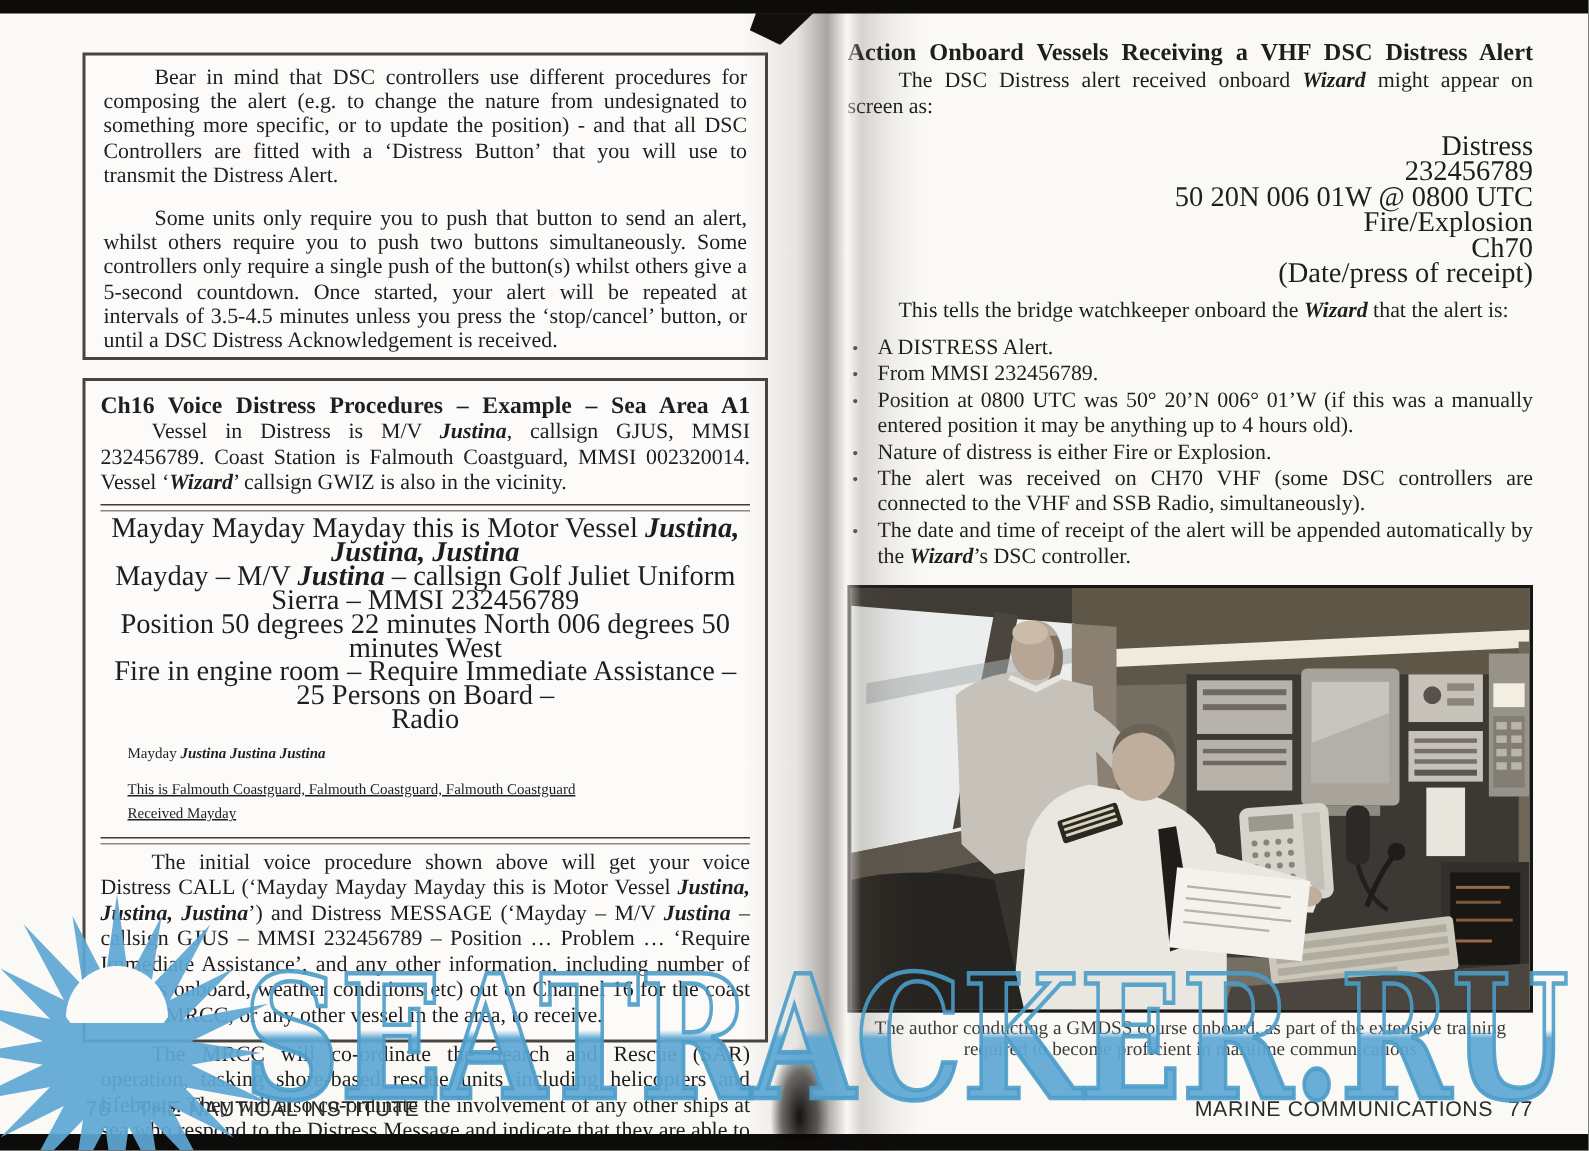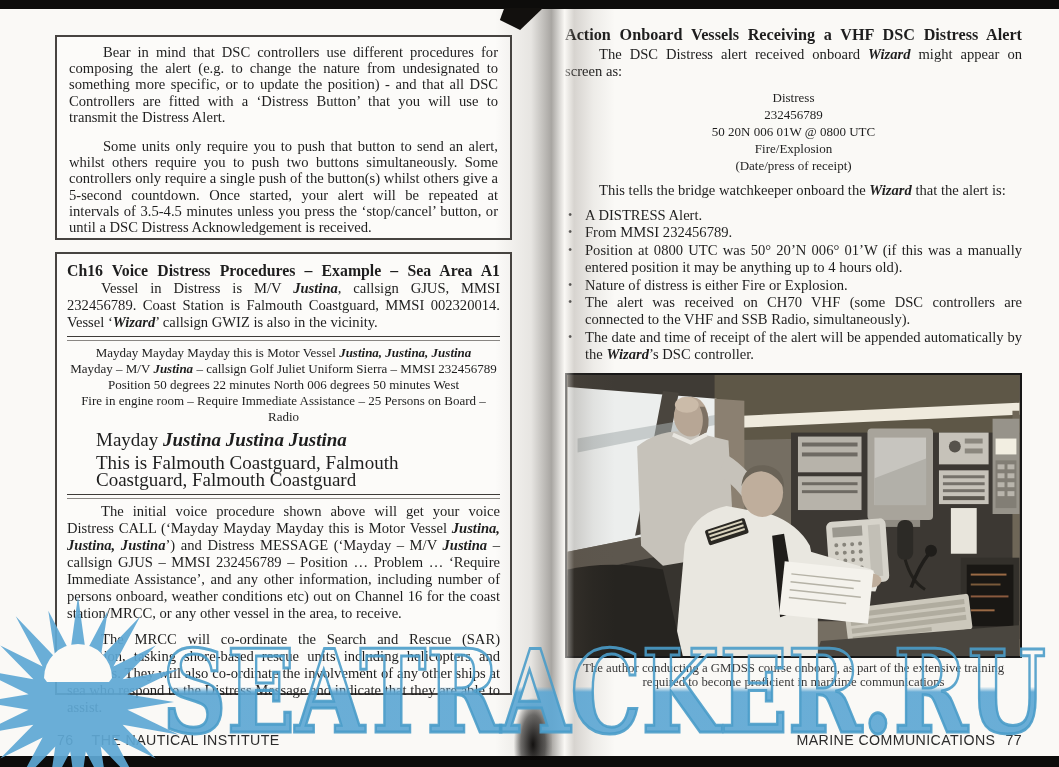--- a/index.html
+++ b/index.html
@@ -19,35 +19,35 @@
     background:radial-gradient(ellipse at 50% 75%,rgba(8,6,5,.95) 0%,rgba(8,6,5,.55) 45%,rgba(8,6,5,0) 72%);}
   
   .boxed{position:absolute;border:2px solid #474441;background:rgba(255,255,255,.35);box-sizing:border-box;z-index:2;}
   #box1{left:55px;top:35px;width:457px;height:205px;padding:7px 12px;}
   #box2{left:55px;top:252px;width:457px;height:443px;padding:5px 10px;}
   .para{margin:0;text-align:justify;font-size:14.6px;line-height:16.2px;text-indent:34px;}
   #box1 .para + .para{margin-top:13px;}
   #box2 .para{line-height:17px;}
   .box2-heading{margin:2px 0 0 0;font-size:15.8px;font-weight:bold;text-align:justify;text-align-last:justify;line-height:19px;}
   .dbl-rule{height:3px;border-top:1px solid #3e3b38;border-bottom:1px solid #8a8784;margin:5px 0 4px 0;}
-  .radio-block{font-size:13px;line-height:15.9px;text-align:center;margin-top:4px;}
-  .cg-indent{font-size:19px;line-height:16.5px;margin-left:29px;margin-right:10px;}
+  .radio-block{font-size:19px;line-height:15.9px;text-align:center;margin-top:4px;}
+  .cg-indent{font-size:10px;line-height:16.5px;margin-left:18px;margin-right:10px;}
   .mayday-line{margin-top:7px;}
-  .cg-lines{margin-top:7px;}
+  .cg-lines{margin-top:7px;text-decoration:underline;}
   .footer{position:absolute;top:732px;font-family:"Liberation Sans","DejaVu Sans",sans-serif;
           font-size:14.2px;letter-spacing:.4px;color:#2c2c2c;z-index:2;}
   #footer-left{left:57px;}
   #footer-left .num{margin-right:18px;}
   #footer-right{right:37px;text-align:center;}
   #footer-right .num{margin-left:10px;}
   
   #right-content{position:absolute;left:565px;top:25px;width:457px;z-index:2;}
   .rp-heading{margin:0;font-size:16.2px;font-weight:bold;line-height:20px;text-align:justify;text-align-last:justify;}
   .rp-para{margin:1px 0 0 0;text-align:justify;font-size:14.6px;line-height:17px;text-indent:34px;}
-  .alert-block{text-align:center;font-size:13px;line-height:17px;margin:9px 0 8px 0;}
+  .alert-block{text-align:right;font-size:19px;line-height:17px;margin:9px 0 8px 0;}
   .bullets{margin-top:8px;}
   .bullet-row{position:relative;padding-left:20px;font-size:14.6px;line-height:17.4px;text-align:justify;}
   .bullet-glyph{position:absolute;left:3px;top:0;font-size:12px;}
   .photo-frame{margin-top:9px;width:453px;height:281px;border:2px solid #171717;background:#6d665b;}
   .photo-frame svg{display:block;}
   .caption{margin-top:3px;text-align:center;font-size:12.8px;line-height:14.8px;color:#3a3a3a;}
   
   .wm{position:absolute;z-index:10;pointer-events:none;}
   #wm-star{left:-32px;top:592px;width:220px;height:220px;}
   #wm-text{left:158px;top:628px;width:902px;height:130px;overflow:visible;}
@@ -70,38 +70,40 @@
     <div class="radio-block">
       <div><span>Mayday Mayday Mayday this is Motor Vessel </span><i>Justina, Justina, Justina</i></div>
       <div><span>Mayday – M/V </span><i>Justina</i><span> – callsign Golf Juliet Uniform Sierra – MMSI 232456789</span></div>
       <div><span>Position 50 degrees 22 minutes North 006 degrees 50 minutes West</span></div>
       <div><span>Fire in engine room – Require Immediate Assistance – 25 Persons on Board –</span></div>
       <div>Radio</div>
     </div>
     <div class="cg-indent mayday-line"><span>Mayday </span><i>Justina Justina Justina</i></div>
     <div class="cg-indent cg-lines">
       <div>This is Falmouth Coastguard, Falmouth Coastguard, Falmouth Coastguard</div>
+      <div>Received Mayday</div>
     </div>
     <div class="dbl-rule" style="margin-top:6px;"></div>
     <p class="para"><span>The initial voice procedure shown above will get your voice Distress CALL (‘Mayday Mayday Mayday this is Motor Vessel </span><i>Justina, Justina, Justina</i><span>’) and Distress MESSAGE (‘Mayday – M/V </span><i>Justina</i><span> – callsign GJUS – MMSI 232456789 – Position … Problem … ‘Require Immediate Assistance’, and any other information, including number of persons onboard, weather conditions etc) out on Channel 16 for the coast station/MRCC, or any other vessel in the area, to receive.</span></p>
     <p class="para" style="margin-top:9px;">The MRCC will co-ordinate the Search and Rescue (SAR) operation, tasking shore-based rescue units including helicopters and lifeboats. They will also co-ordinate the involvement of any other ships at sea who respond to the Distress Message and indicate that they are able to assist.</p>
   </div>
 
   <div id="footer-left" class="footer">
     <span class="num">76</span><span>THE NAUTICAL INSTITUTE</span>
   </div>
 
   <div id="right-content">
     <h2 class="rp-heading">Action Onboard Vessels Receiving a VHF DSC Distress Alert</h2>
     <p class="rp-para"><span>The DSC Distress alert received onboard </span><i>Wizard</i><span> might appear on screen as:</span></p>
     <div class="alert-block">
       <div>Distress</div>
       <div>232456789</div>
       <div>50 20N 006 01W @ 0800 UTC</div>
       <div>Fire/Explosion</div>
+      <div>Ch70</div>
       <div>(Date/press of receipt)</div>
     </div>
     <p class="rp-para"><span>This tells the bridge watchkeeper onboard the </span><i>Wizard</i><span> that the alert is:</span></p>
     <div class="bullets">
       <div class="bullet-row"><span class="bullet-glyph">•</span><span><span>A DISTRESS Alert.</span></span></div>
       <div class="bullet-row"><span class="bullet-glyph">•</span><span><span>From MMSI 232456789.</span></span></div>
       <div class="bullet-row"><span class="bullet-glyph">•</span><span><span>Position at 0800 UTC was 50° 20’N 006° 01’W (if this was a manually entered position it may be anything up to 4 hours old).</span></span></div>
       <div class="bullet-row"><span class="bullet-glyph">•</span><span><span>Nature of distress is either Fire or Explosion.</span></span></div>
       <div class="bullet-row"><span class="bullet-glyph">•</span><span><span>The alert was received on CH70 VHF (some DSC controllers are connected to the VHF and SSB Radio, simultaneously).</span></span></div>
       <div class="bullet-row"><span class="bullet-glyph">•</span><span><span>The date and time of receipt of the alert will be appended automatically by the </span><i>Wizard</i><span>’s DSC controller.</span></span></div>

